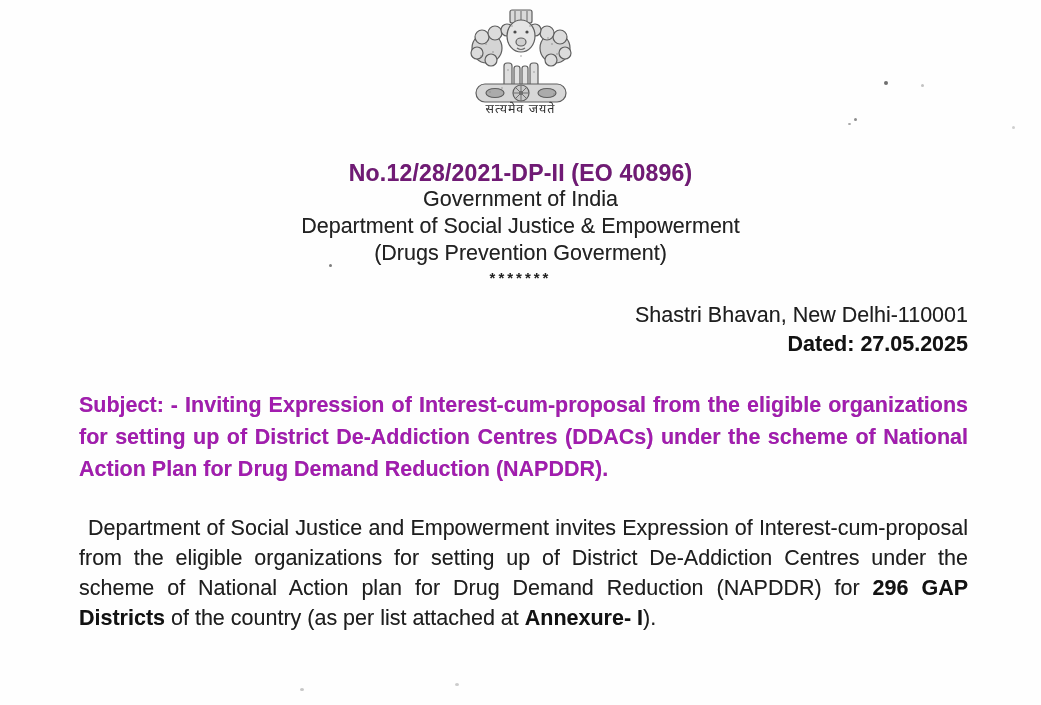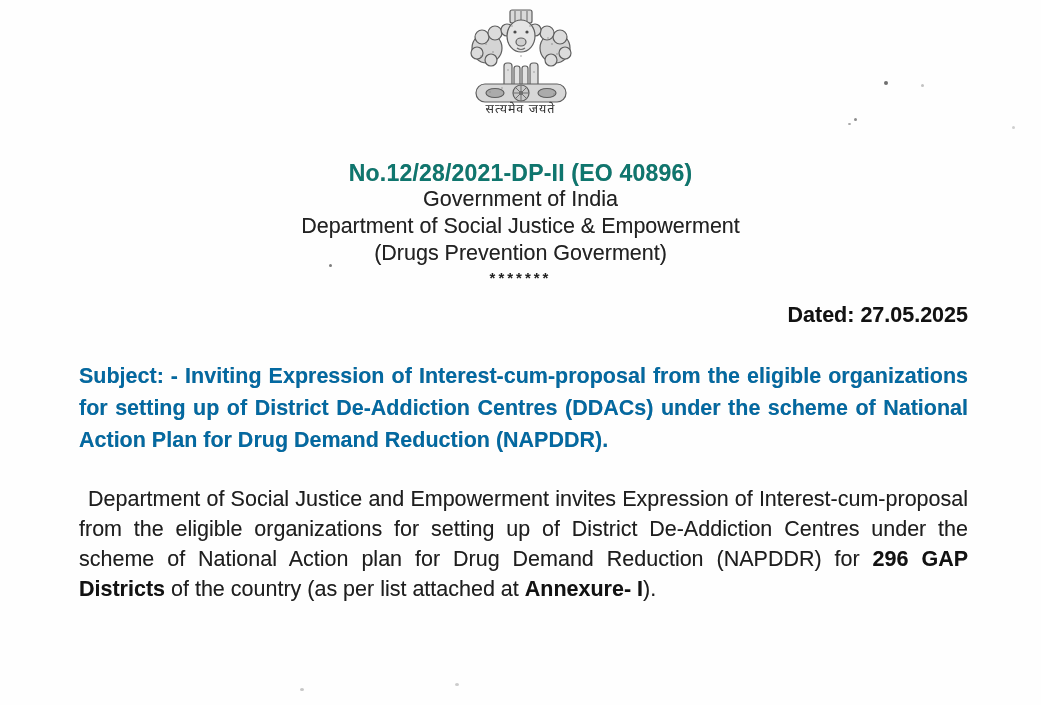--- a/index.html
+++ b/index.html
@@ -24,21 +24,21 @@
     font-size: 12.5px; line-height: 14px; margin-top: -2px;
     color: #2c2c2c; letter-spacing: 1px;
   }
   .caption {
     font-size: 15px; font-weight: bold; letter-spacing: 0.8px;
     color: #262626; margin-top: 3px;
   }
   .ref-no {
     margin-top: 44px;
     font-size: 23px; font-weight: bold; line-height: 26px;
-    color: #0f766e; letter-spacing: 0.2px;
+    color: #701a75; letter-spacing: 0.2px;
   }
   .org-line {
     font-size: 21.5px; line-height: 27px; color: #222;
   }
   .stars {
     font-size: 15px; letter-spacing: 3px; line-height: 18px;
     margin-top: 2px; color: #222; font-weight: bold;
   }
   .address-block {
     margin-top: 14px;
@@ -46,21 +46,21 @@
     text-align: right;
     font-size: 21.5px; line-height: 29px;
   }
   .dated { font-weight: bold; color: #121212; }
   
   main { margin: 0 73px 0 79px; }
   .subject {
     margin: 30px 0 16px 0;
     font-size: 21.5px; font-weight: bold; line-height: 32px;
     text-align: justify;
-    color: #0369a1;
+    color: #a21caf;
   }
   .body-par {
     margin: 28px 0 0 0;
     font-size: 21.5px; line-height: 30px;
     text-align: justify;
     text-indent: 9px;
     color: #1e1e1e;
   }
   .body-par b { color: #121212; }
   
@@ -151,20 +151,21 @@
       <div class="motto">सत्यमेव जयते</div>
     </div>
 
     <div class="ref-no">No.12/28/2021-DP-II (EO 40896)</div>
     <div class="org-line">Government of India</div>
     <div class="org-line">Department of Social Justice &amp; Empowerment</div>
     <div class="org-line">(Drugs Prevention Goverment)</div>
     <div class="stars">*******</div>
 
     <div class="address-block">
+      <div class="address">Shastri Bhavan, New Delhi-110001</div>
       <div class="dated">Dated: 27.05.2025</div>
     </div>
 
   </header>
 
   <main>
     <p class="subject">Subject: - Inviting Expression of Interest-cum-proposal from the eligible organizations for setting up of District De-Addiction Centres (DDACs) under the scheme of National Action Plan for Drug Demand Reduction (NAPDDR).</p>
 
     <p class="body-par"><span>Department of Social Justice and Empowerment invites Expression of Interest-cum-proposal from the eligible organizations for setting up of District De-Addiction Centres under the scheme of National Action plan for Drug Demand Reduction (NAPDDR) for </span><b>296 GAP Districts</b><span> of the country (as per list attached at </span><b>Annexure- I</b><span>).</span></p>
   </main>

